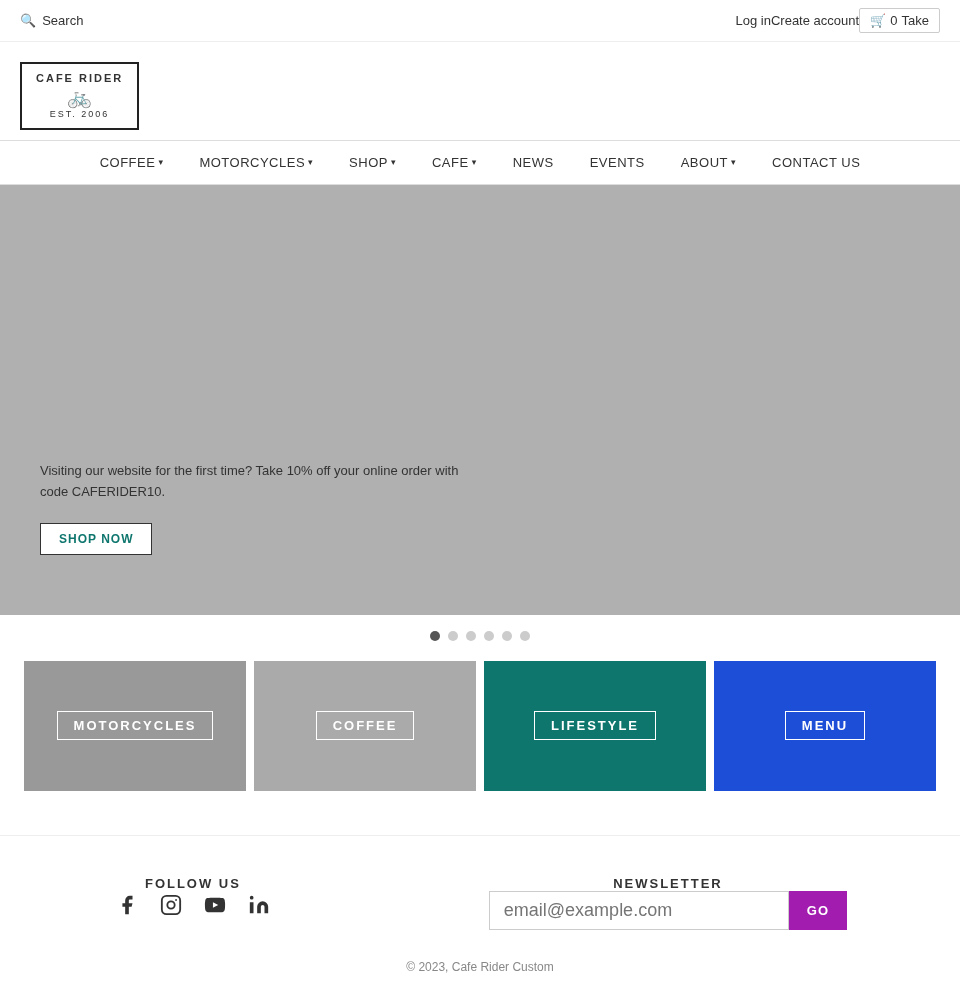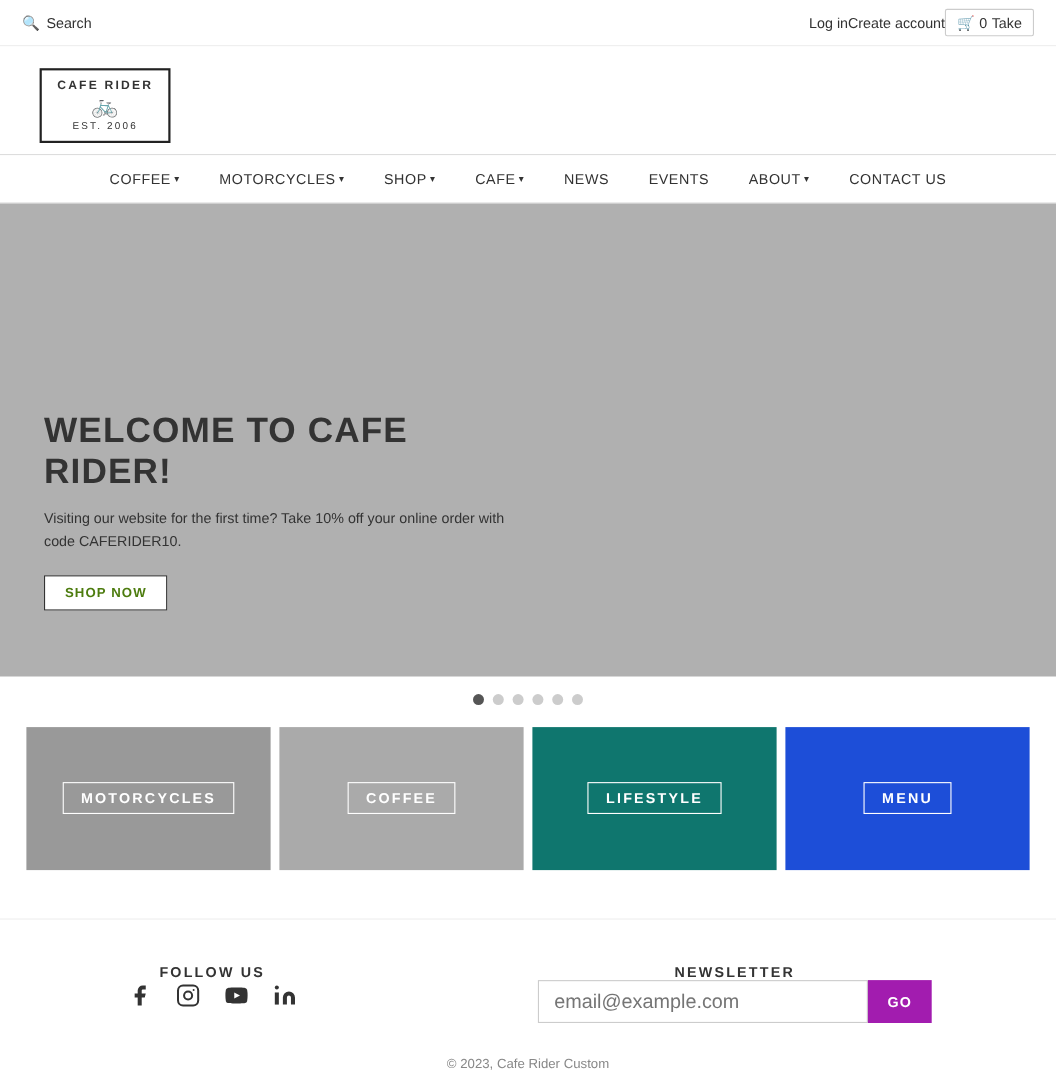--- a/index.html
+++ b/index.html
@@ -26,21 +26,20 @@
     
     .header {
       display: flex;
       flex-direction: column;
       align-items: center;
       padding: 10px 0 0 0;
     }
     .logo-area {
       padding: 10px 20px 10px 20px;
       align-self: flex-start;
-      margin-left: 16px;
     }
     .logo-box {
       display: flex; flex-direction: column; align-items: center;
       border: 2px solid #222; padding: 8px 14px;
       line-height: 1.1;
     }
     .logo-top { font-size: 11px; letter-spacing: 2px; font-weight: 700; }
     .logo-sub { font-size: 9px; letter-spacing: 2px; }
     .logo-icon { font-size: 20px; margin: 2px 0; }
 
@@ -93,21 +92,21 @@
       display: inline-block;
       border: 1px solid #333;
       padding: 8px 18px;
       font-size: 12px;
       font-weight: 600;
       letter-spacing: 1px;
       text-transform: uppercase;
       cursor: pointer;
       background: #fff;
       text-decoration: none;
-      color: #4d7c0f;
+      color: #0f766e;
     }
 
     
     .slider-dots {
       display: flex;
       justify-content: center;
       gap: 8px;
       padding: 16px 0;
     }
     .dot {
@@ -258,21 +257,20 @@
       <span class="nav-arrow">▾</span>
     </a>
     <a href="#">
       <span>CONTACT US</span>
     </a>
   </nav>
 </div>
 
 <div class="hero">
   <div class="hero-content">
-    <div class="hero-title">WELCOME TO CAFE RIDER!</div>
     <div class="hero-desc">Visiting our website for the first time? Take 10% off your online order with code CAFERIDER10.</div>
     <a class="hero-btn" href="#">SHOP NOW</a>
   </div>
 </div>
 
 <div class="slider-dots">
   <div class="dot active"></div>
   <div class="dot"></div>
   <div class="dot"></div>
   <div class="dot"></div>

